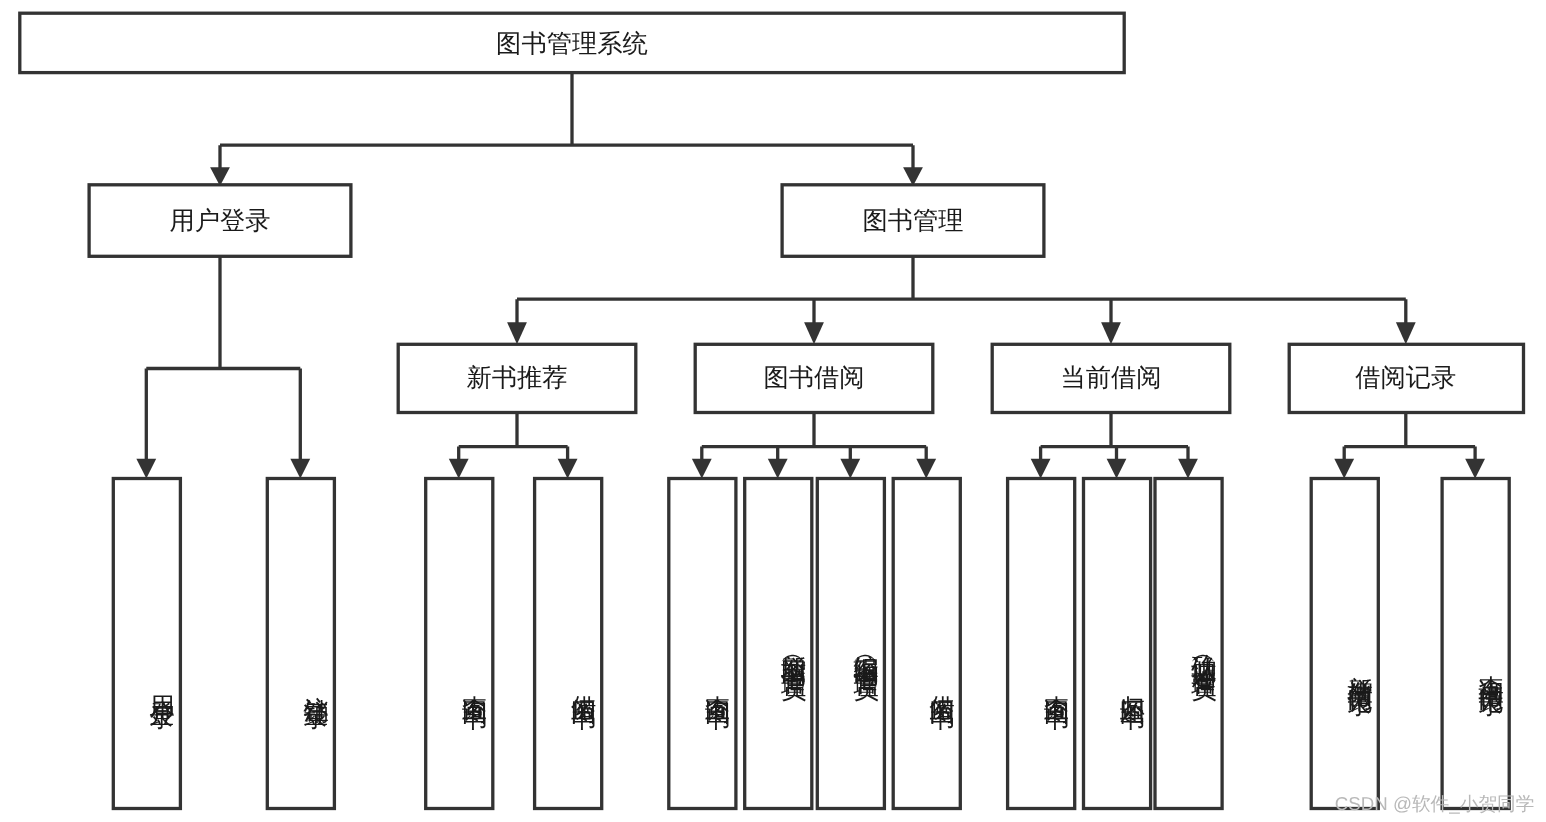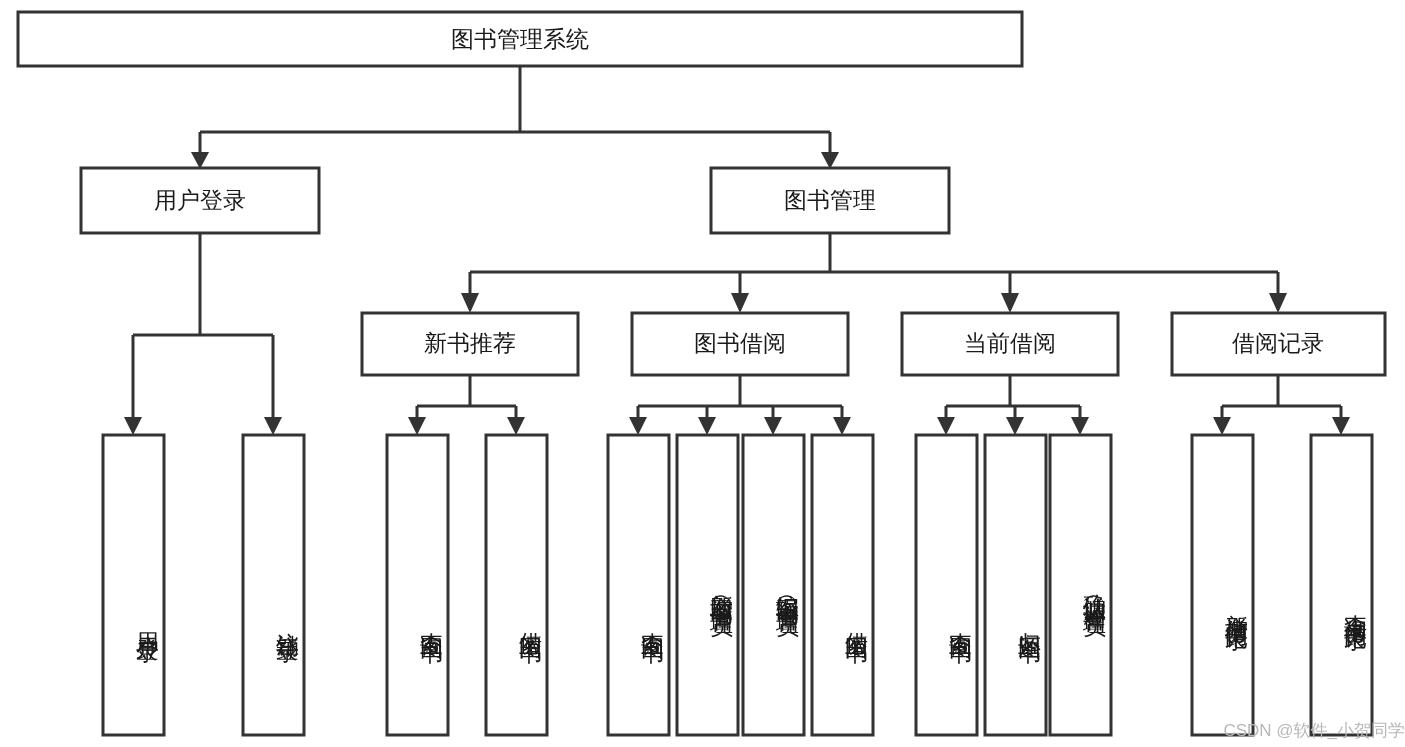--- a/index.html
+++ b/index.html
@@ -35,21 +35,21 @@
     stroke: #333333;
     stroke-width: 3;
     fill: none;
   }
   .arrow-head {
     fill: #333333;
     stroke: none;
   }
   .watermark {
     position: absolute;
-    right: 0;
+    right: 10px;
     bottom: 5px;
     font-family: "Liberation Sans", "DejaVu Sans", sans-serif;
     font-size: 17px;
     color: #b8b8b8;
     white-space: nowrap;
     pointer-events: none;
     user-select: none;
   }
 </style>
 </head>

